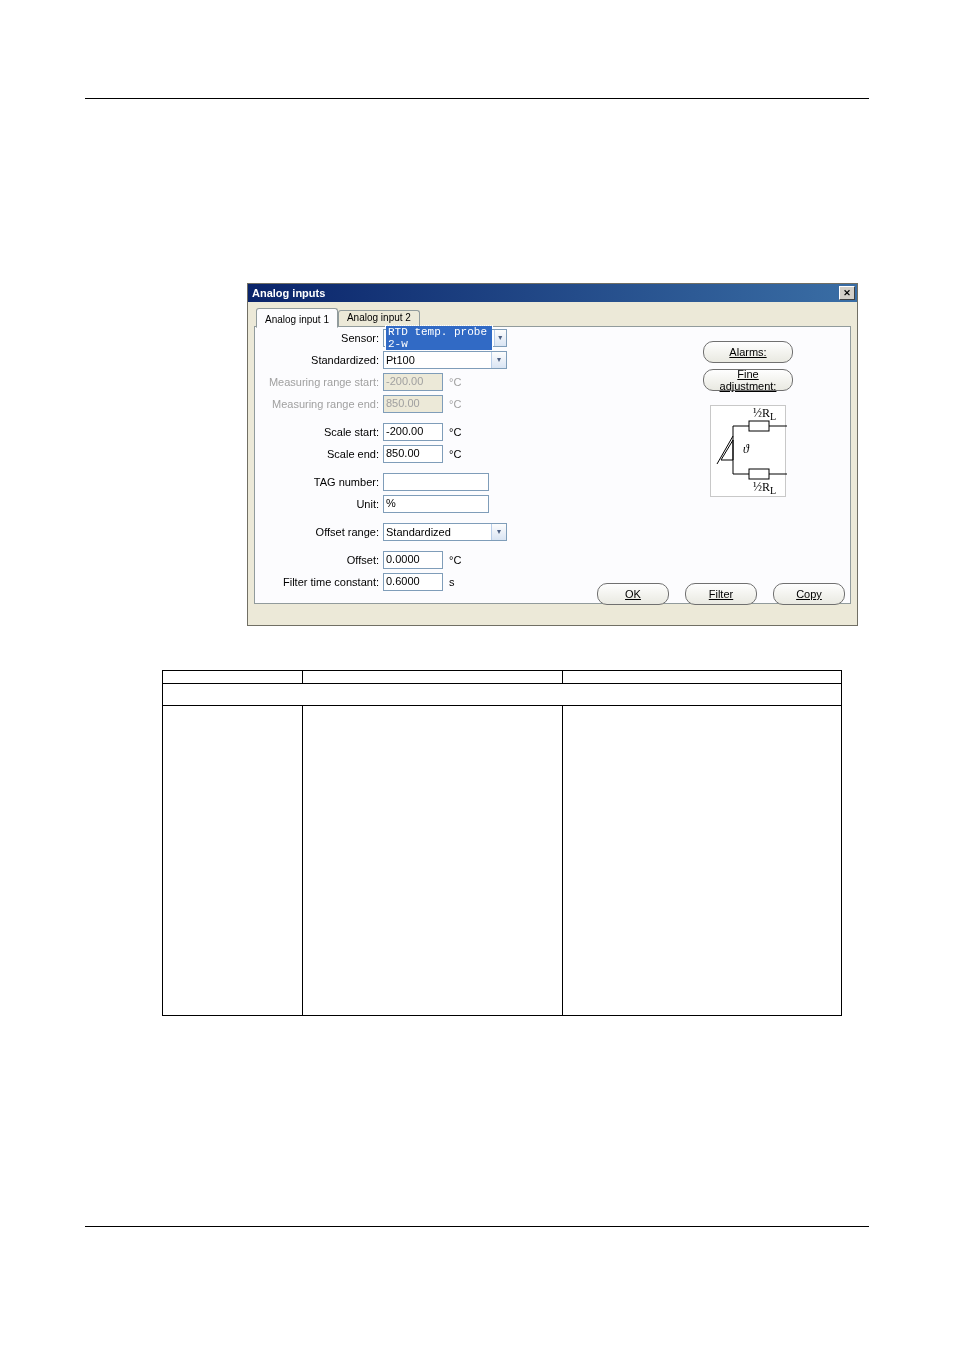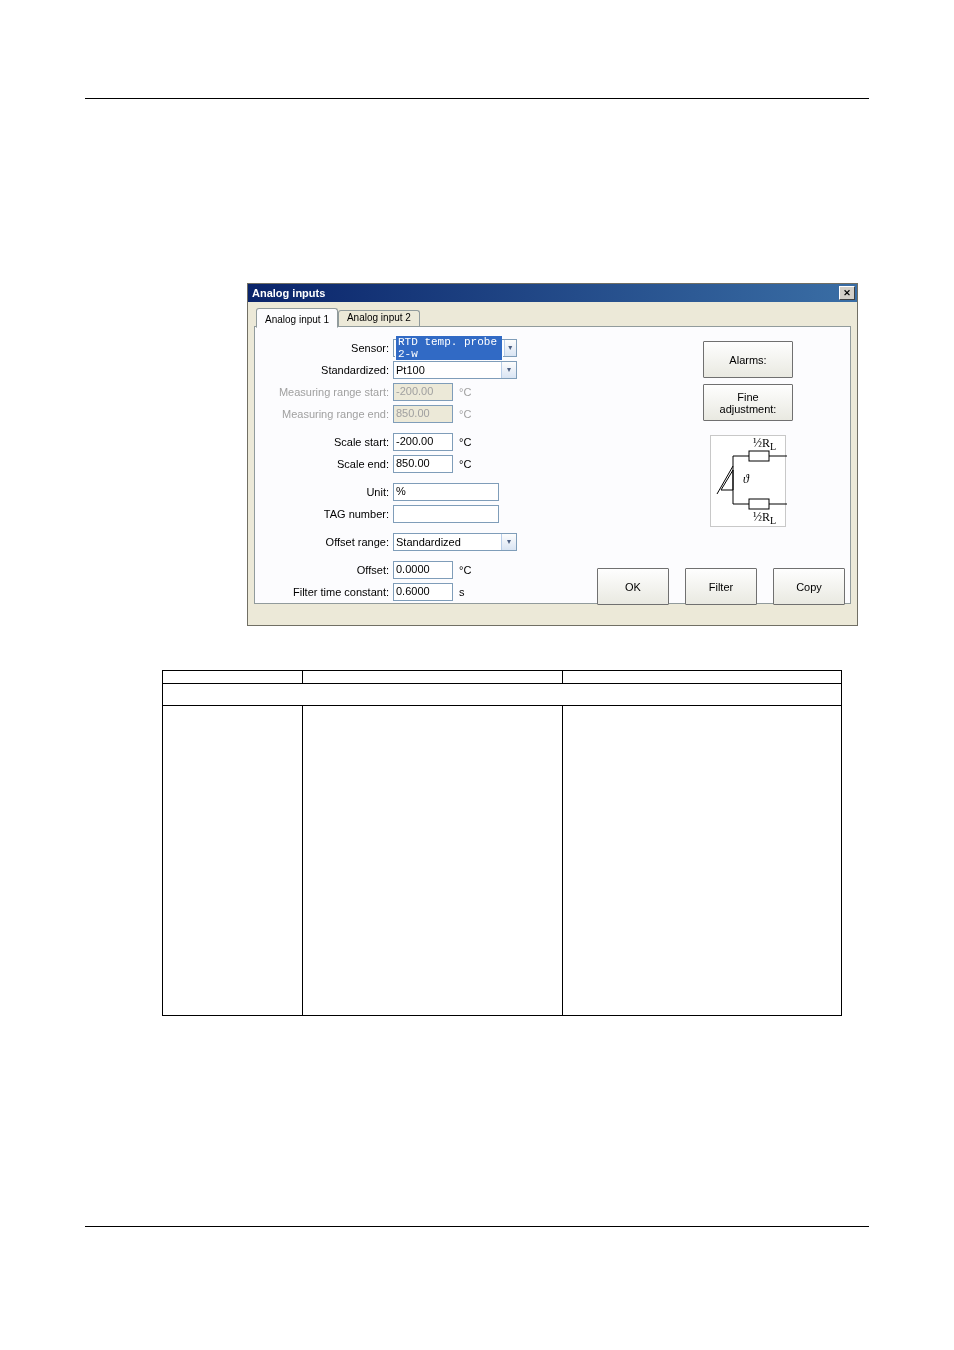--- a/index.html
+++ b/index.html
@@ -66,21 +66,20 @@
       z-index: 2;
       border-bottom: 1px solid #fcfcfe;
       margin-bottom: -1px;
     }
     .tab.inactive { background: #ece9d8; top: 2px; padding-top: 1px; }
     .tabpanel {
       border: 1px solid #919b9c;
       background: #fcfcfe;
       height: 278px;
       position: relative;
-      padding: 10px;
     }
     .form-row {
       display: flex;
       align-items: center;
       height: 22px;
     }
     .form-spacer { height: 6px; }
     .form-label {
       width: 128px;
       text-align: right;
@@ -115,28 +114,28 @@
     .right-col {
       position: absolute;
       right: 14px;
       top: 14px;
       width: 176px;
       display: flex;
       flex-direction: column;
       align-items: center;
     }
     .btn {
-      height: 37px;
+      height: 22px;
       border: 1px solid #707070;
-      border-radius: 1px;
+      border-radius: 10px;
       background: linear-gradient(#fefefe,#e9e9e1);
       font-size: 11px;
       padding: 0 10px;
       cursor: pointer;
-      display: inline-flex; align-items: center; justify-content: center;
+      display: inline-flex; align-items: center; justify-content: center; text-decoration: underline;
     }
     .btn-wide { width: 90px; margin-bottom: 6px; }
     .diagram-box {
       margin-top: 8px;
       border: 1px solid #c8c8c8;
       width: 76px; height: 92px;
       background: #fff;
       position: relative;
       font-family: "Times New Roman", serif;
     }
@@ -229,27 +228,27 @@
 
       <div class="form-row">
         <div class="form-label">Scale end:</div>
         <div class="textbox w-num">850.00</div>
         <span class="unit-after">°C</span>
       </div>
 
       <div class="form-spacer"></div>
 
       <div class="form-row">
+        <div class="form-label">TAG number:</div>
+        <div class="textbox w-unit"></div>
+      </div>
+
+      <div class="form-row">
         <div class="form-label">Unit:</div>
         <div class="textbox w-unit">%</div>
-      </div>
-
-      <div class="form-row">
-        <div class="form-label">TAG number:</div>
-        <div class="textbox w-unit"></div>
       </div>
 
       <div class="form-spacer"></div>
 
       <div class="form-row">
         <div class="form-label">Offset range:</div>
         <div class="select w-wide">
           <span>Standardized</span>
           <span class="caret">▾</span>
         </div>

